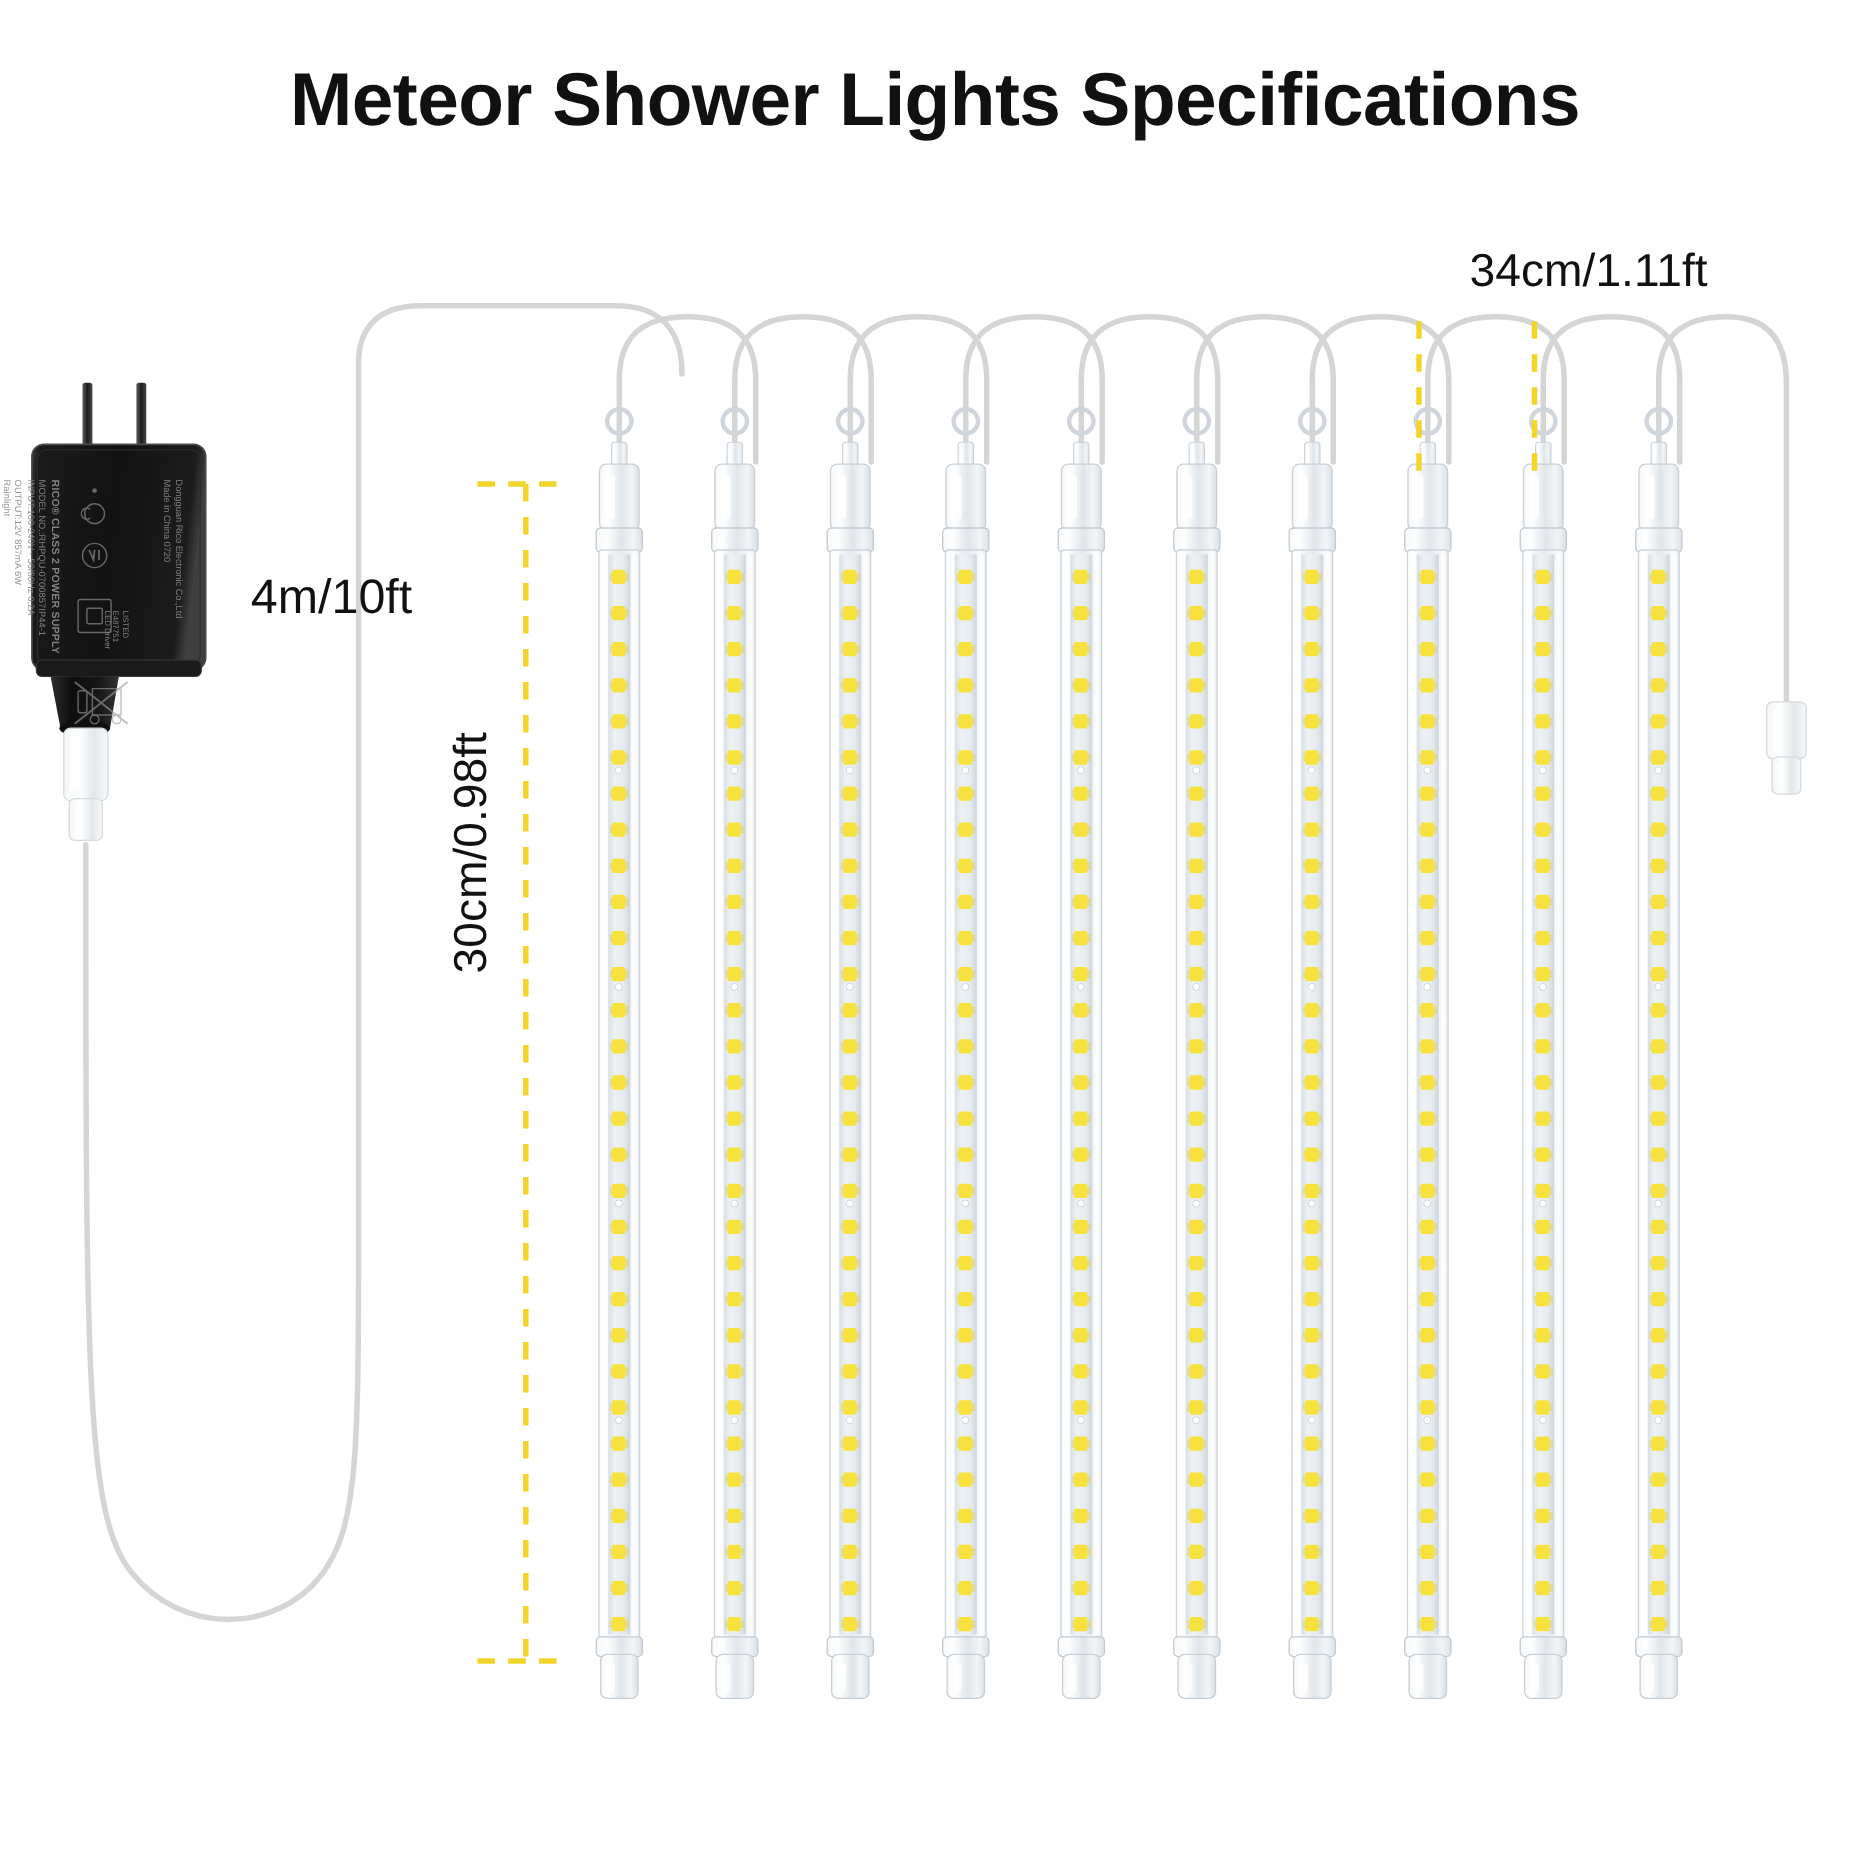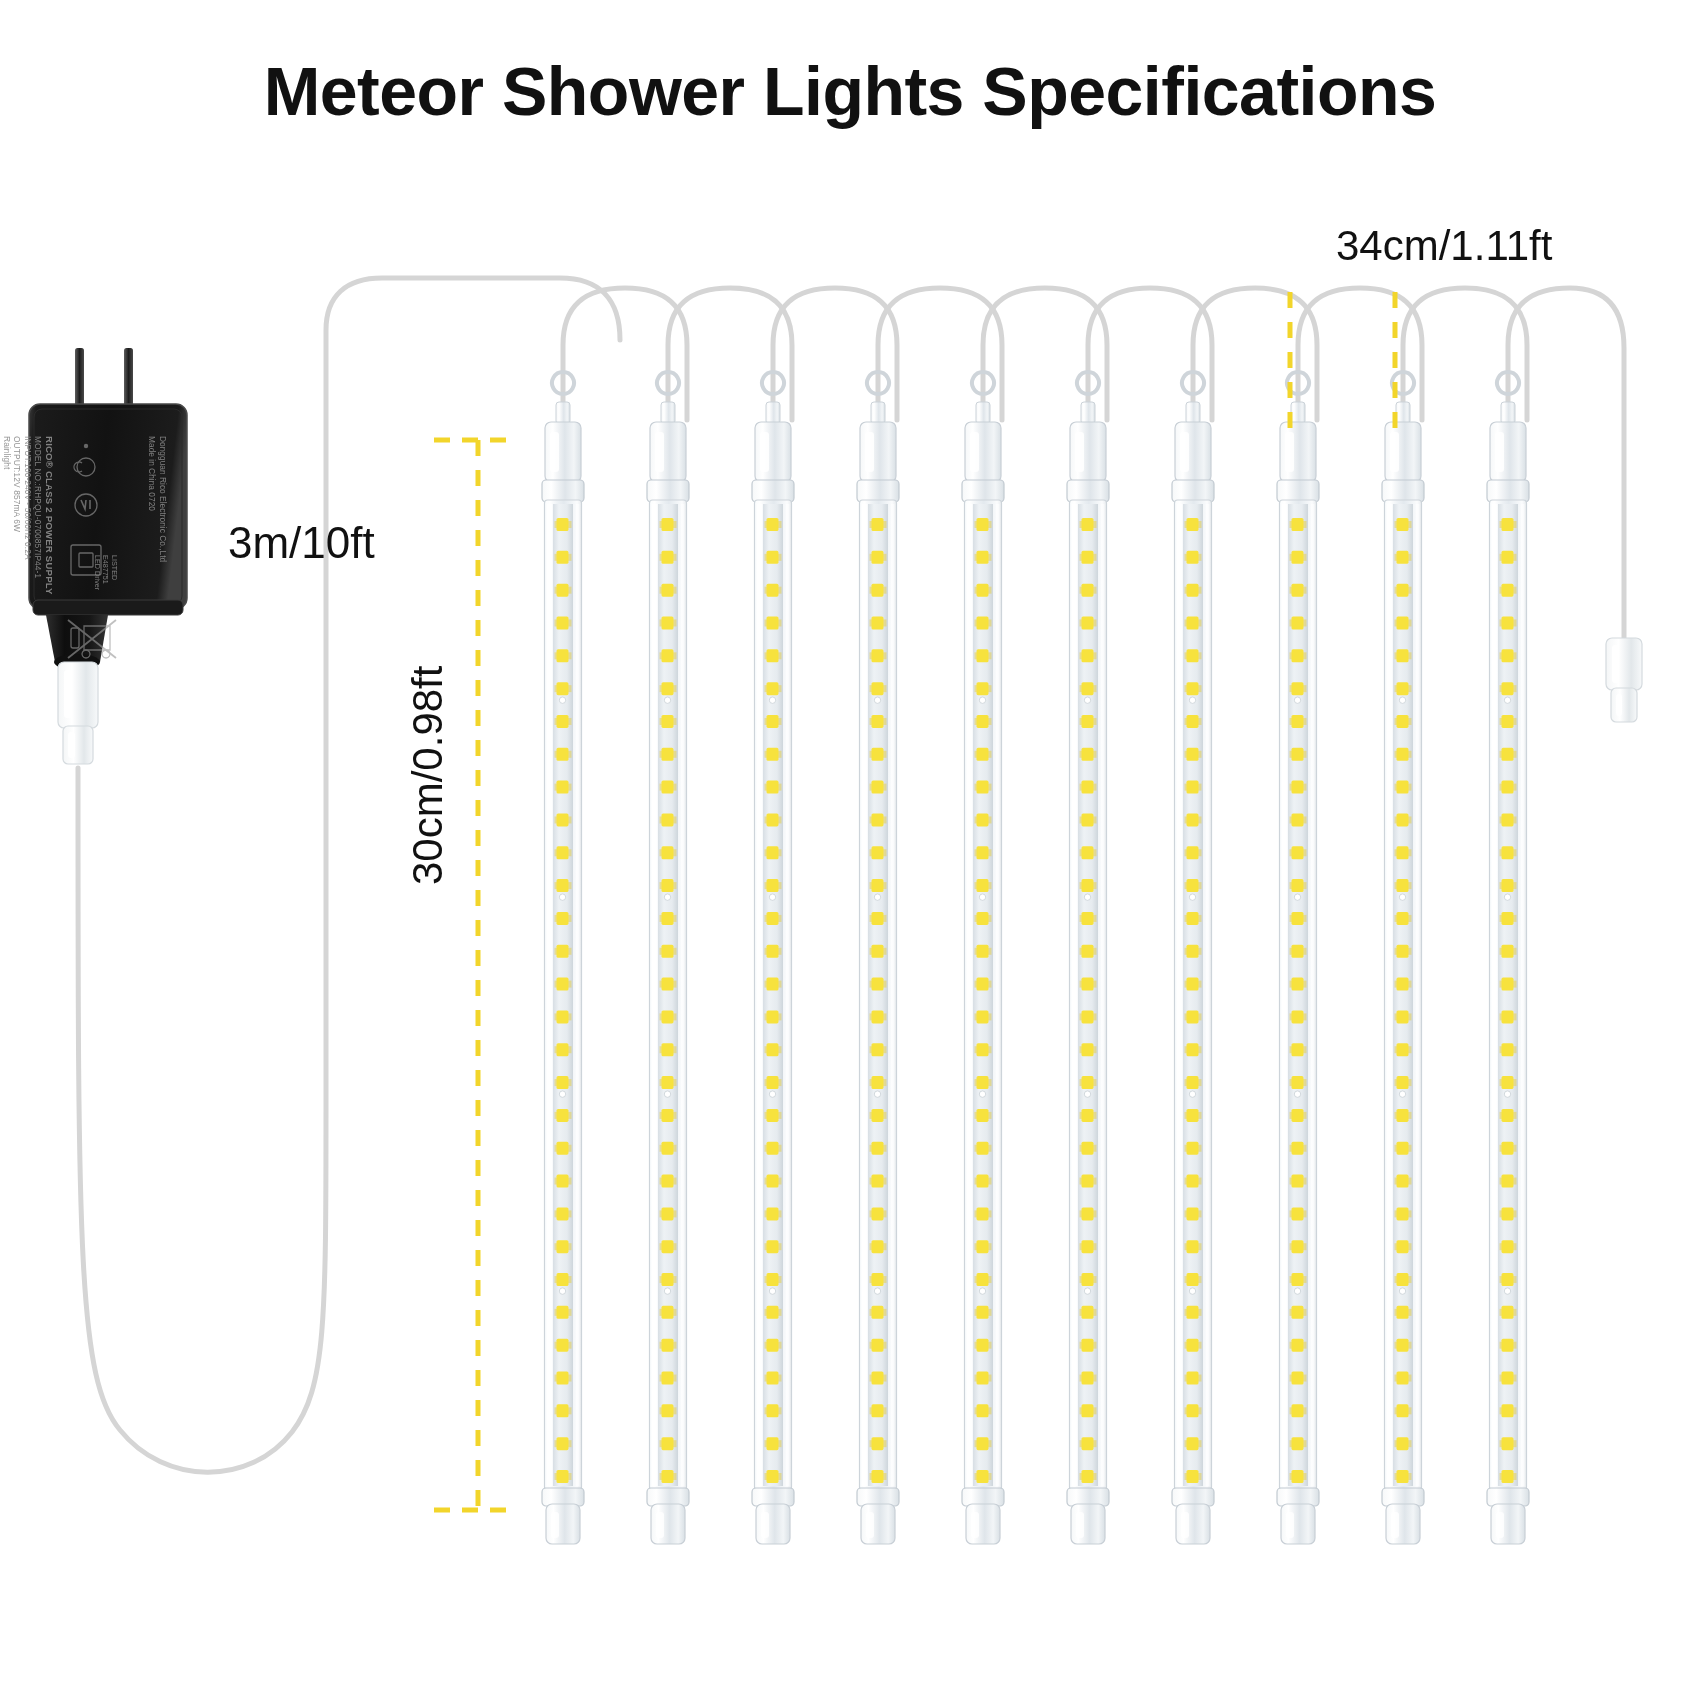--- a/index.html
+++ b/index.html
@@ -940,19 +940,19 @@
     <div style="color:#8c8c8c;font-size:8.4px;line-height:10.6px;white-space:nowrap;opacity:.9;">Dongguan Rico Electronic Co.,Ltd</div>
     <div style="color:#8c8c8c;font-size:8.4px;line-height:10.6px;white-space:nowrap;opacity:.9;">Made in China   0720</div>
   </div>
 
   <div id="adapter-ul" style="position:absolute;left:118px;top:555px;transform:rotate(90deg);transform-origin:left top;pointer-events:none;">
     <div style="color:#8c8c8c;font-size:7.2px;line-height:8.6px;white-space:nowrap;opacity:.9;">LISTED</div>
     <div style="color:#8c8c8c;font-size:7.2px;line-height:8.6px;white-space:nowrap;opacity:.9;">E487751</div>
     <div style="color:#8c8c8c;font-size:7.2px;line-height:8.6px;white-space:nowrap;opacity:.9;">LED Driver</div>
   </div>
 
-  <div class="dim-label" id="label-cord">3m/10ft</div>
+  <div class="dim-label" id="label-cord">4m/10ft</div>
 
   <div class="dim-label" id="label-spacing">34cm/1.11ft</div>
 
   <div class="dim-label" id="label-length">30cm/0.98ft</div>
 
 </div>
 
 </body></html>

